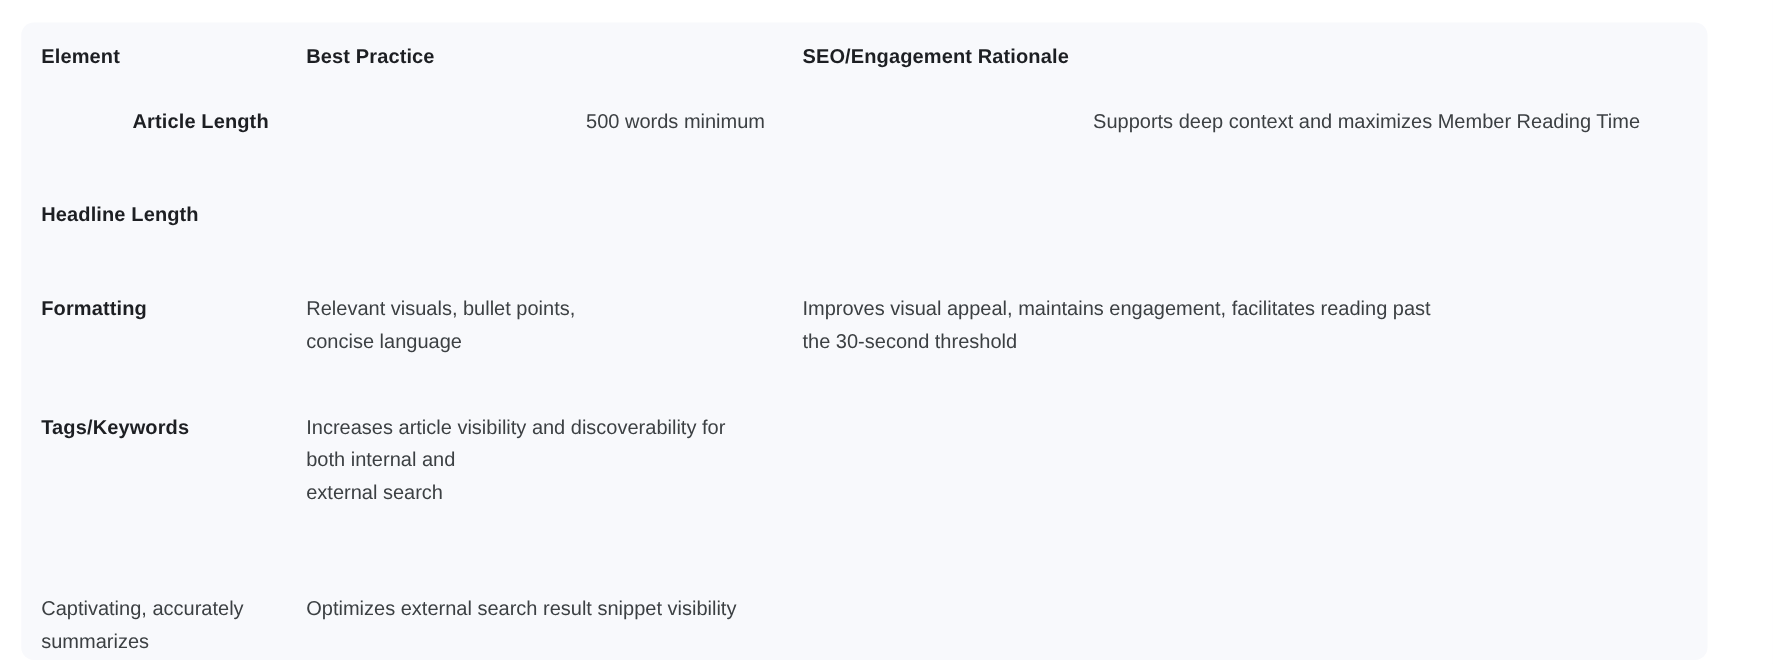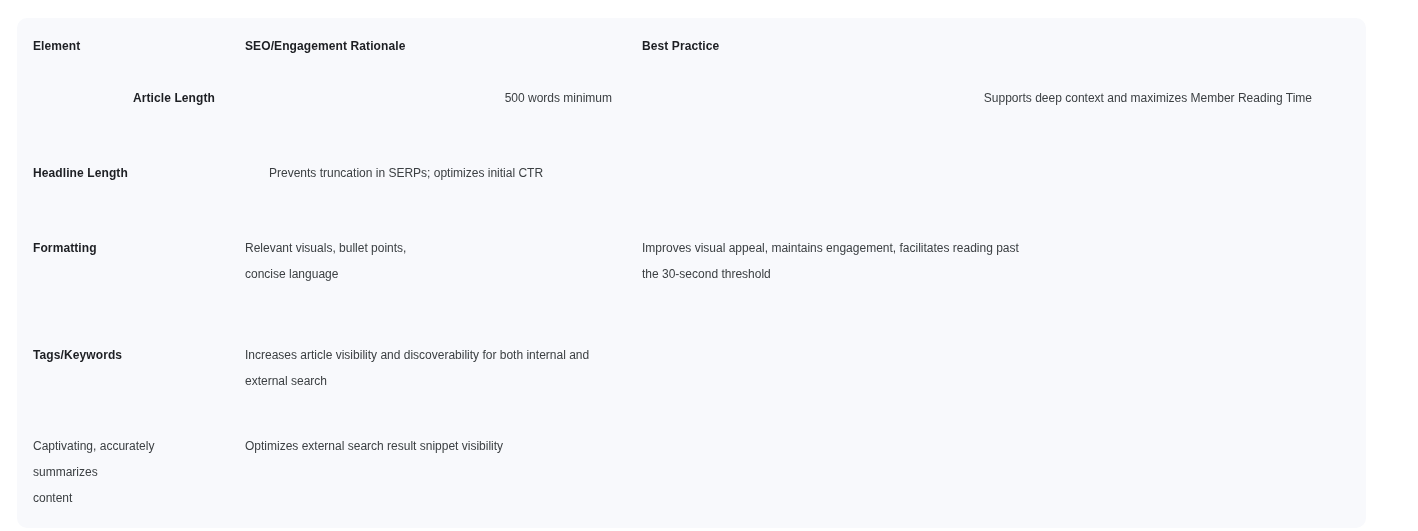--- a/index.html
+++ b/index.html
@@ -17,56 +17,55 @@
     border-radius: 10px;
     padding: 15px 24px 30px 16px;
   }
   .row {
     display: grid;
     grid-template-columns: 212px 397px 1fr;
     align-items: start;
   }
   .row.header { margin-bottom: 26px; }
   .row.r1 { margin-bottom: 49px; text-align: right; }
-  .row.r2 { margin-bottom: 49px; gap: 24px; }
-  .row.r3 { margin-bottom: 55px; }
-  .row.r4 { margin-bottom: 39px; }
+  .row.r2 { margin-bottom: 49px; }
+  .row.r3 { margin-bottom: 43px; }
+  .row.r4 { margin-bottom: 67px; }
   .cell {
-    font-size: 12px;
+    font-size: 16px;
     line-height: 26px;
     white-space: pre-line;
     color: #3c4043;
     padding-right: 30px;
   }
   .cell.bold {
     font-weight: 700;
     color: #1d1f23;
     letter-spacing: 0.1px;
   }
 </style>
 </head>
 <body>
 
 <div class="panel">
 
   <div class="row header">
     <div class="cell bold">Element</div>
+    <div class="cell bold">Best Practice</div>
     <div class="cell bold">SEO/Engagement Rationale</div>
-    <div class="cell bold">Best Practice</div>
   </div>
 
   <div class="row r1">
     <div class="cell bold">Article Length</div>
     <div class="cell">500 words minimum</div>
     <div class="cell">Supports deep context and maximizes Member Reading Time</div>
   </div>
 
   <div class="row r2">
     <div class="cell bold">Headline Length</div>
-    <div class="cell">Prevents truncation in SERPs; optimizes initial CTR</div>
   </div>
 
   <div class="row r3">
     <div class="cell bold">Formatting</div>
     <div class="cell">Relevant visuals, bullet points,
 concise language</div>
     <div class="cell">Improves visual appeal, maintains engagement, facilitates reading past
 the 30-second threshold</div>
   </div>
 

